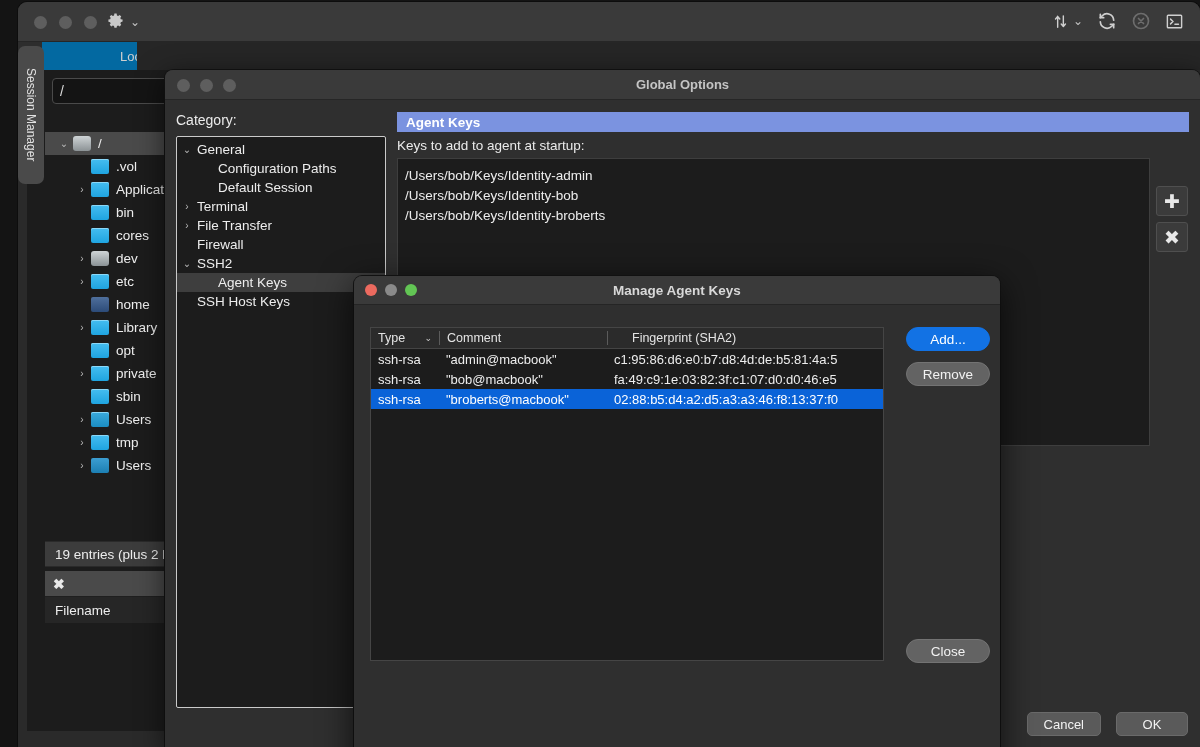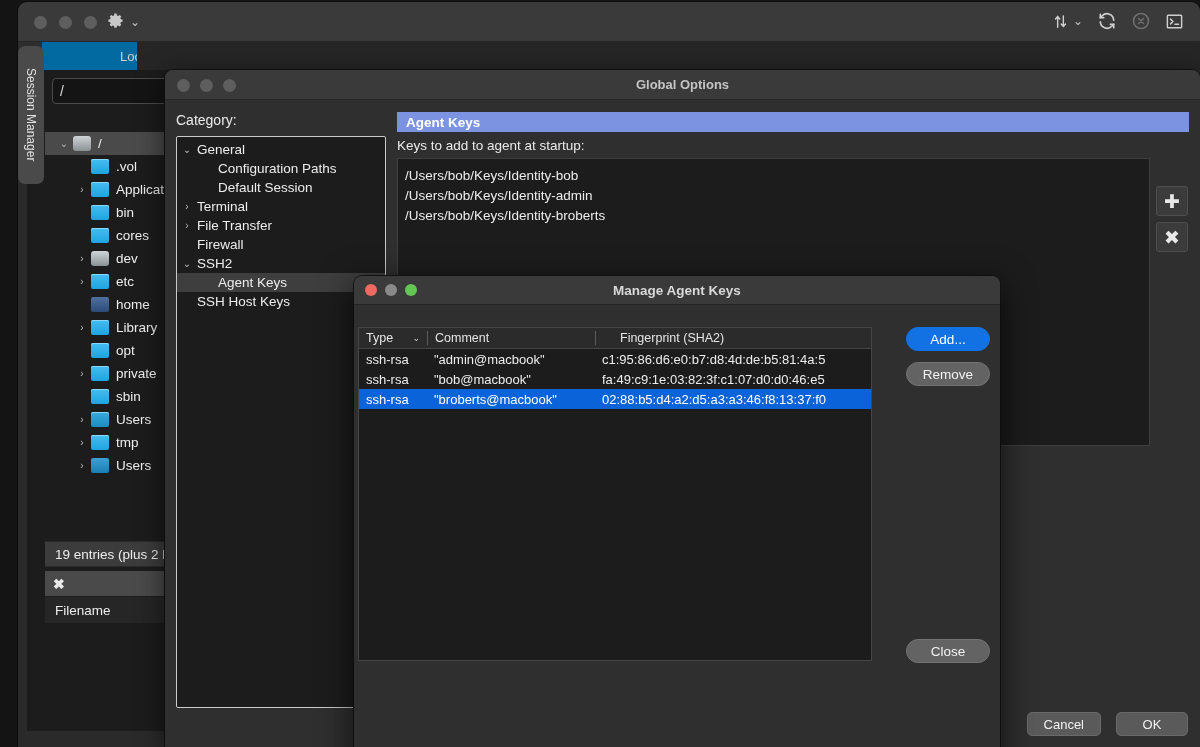--- a/index.html
+++ b/index.html
@@ -184,21 +184,21 @@
     display: flex; align-items: center; justify-content: center;
     color: #d8d8d8; font-size: 13.5px; font-weight: bold;
   }
   .mk-traffic { position: absolute; left: 11px; top: 8px; display: flex; gap: 8px; }
   .d { width: 12px; height: 12px; border-radius: 50%; }
   .d.r { background: #ec6a5f; }
   .d.y { background: #8a8a8a; }
   .d.g { background: #62c554; }
 
   .mk-table {
-    position: absolute; left: 4px; top: 51px; width: 514px; height: 334px;
+    position: absolute; left: 16px; top: 51px; width: 514px; height: 334px;
     background: #1c1c1c; border: 1px solid #454545;
   }
   .mk-thead {
     display: flex; height: 21px; background: #2b2b2b; border-bottom: 1px solid #444;
     color: #e4e4e4; font-size: 12.5px; align-items: center;
   }
   .th { position: relative; padding-left: 7px; display: flex; align-items: center; overflow: hidden; white-space: nowrap; }
   .th.type { width: 68px; justify-content: space-between; padding-right: 7px; }
   .th.sep { border-left: 1px solid #5b5b5b; text-align: right; }
   .th.comment { width: 168px; }
@@ -431,22 +431,22 @@
             <span>SSH Host Keys</span>
           </div>
         </div>
 
       <div class="pane-header">
         <span>Agent Keys</span>
       </div>
       <div class="pane-sub">Keys to add to agent at startup:</div>
 
       <div class="keylist" id="keys-host">
+          <div class="keyrow">/Users/bob/Keys/Identity-admin</div>
           <div class="keyrow">/Users/bob/Keys/Identity-bob</div>
-          <div class="keyrow">/Users/bob/Keys/Identity-admin</div>
           <div class="keyrow">/Users/bob/Keys/Identity-broberts</div>
         </div>
 
       <div class="side-btns">
         <div class="sq-btn">
           <span>✚</span>
         </div>
         <div class="sq-btn">
           <span>✖</span>
         </div>

